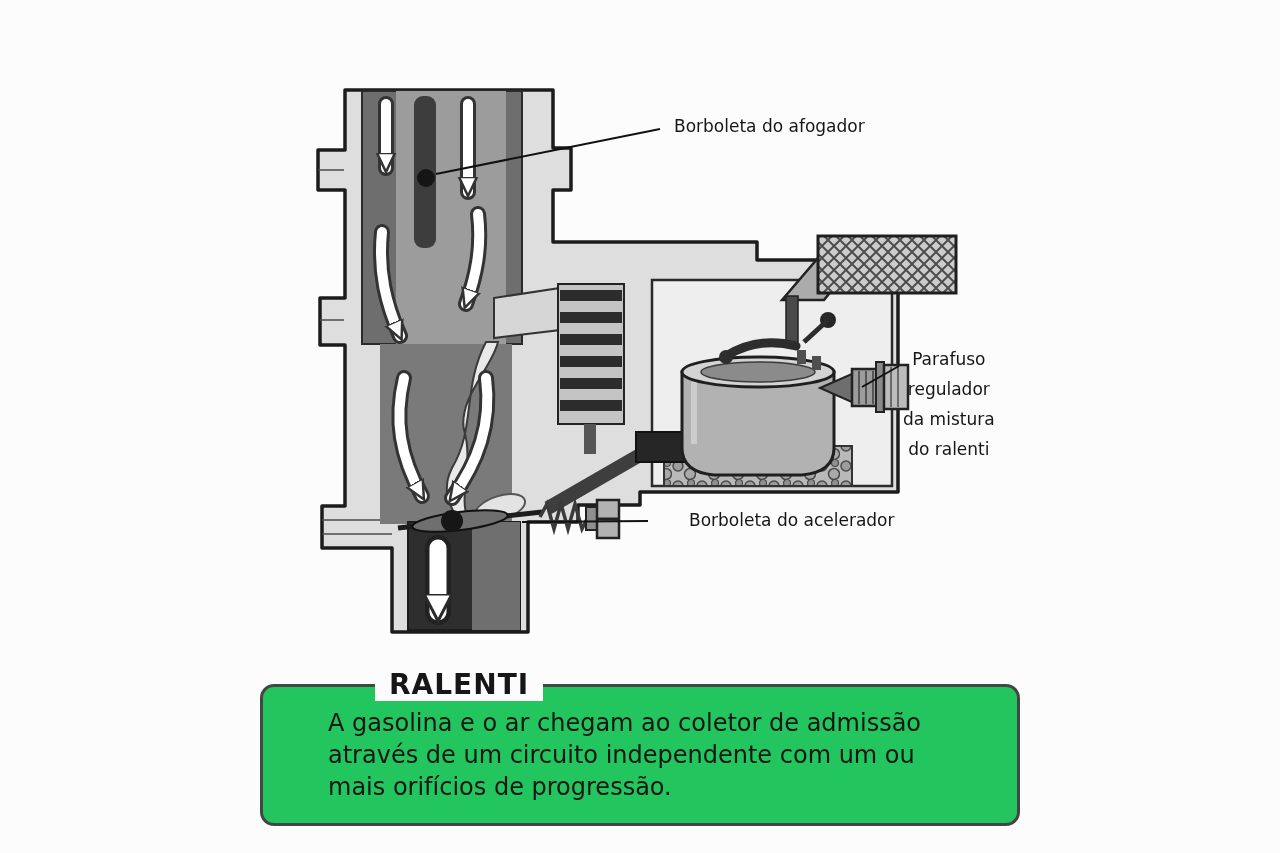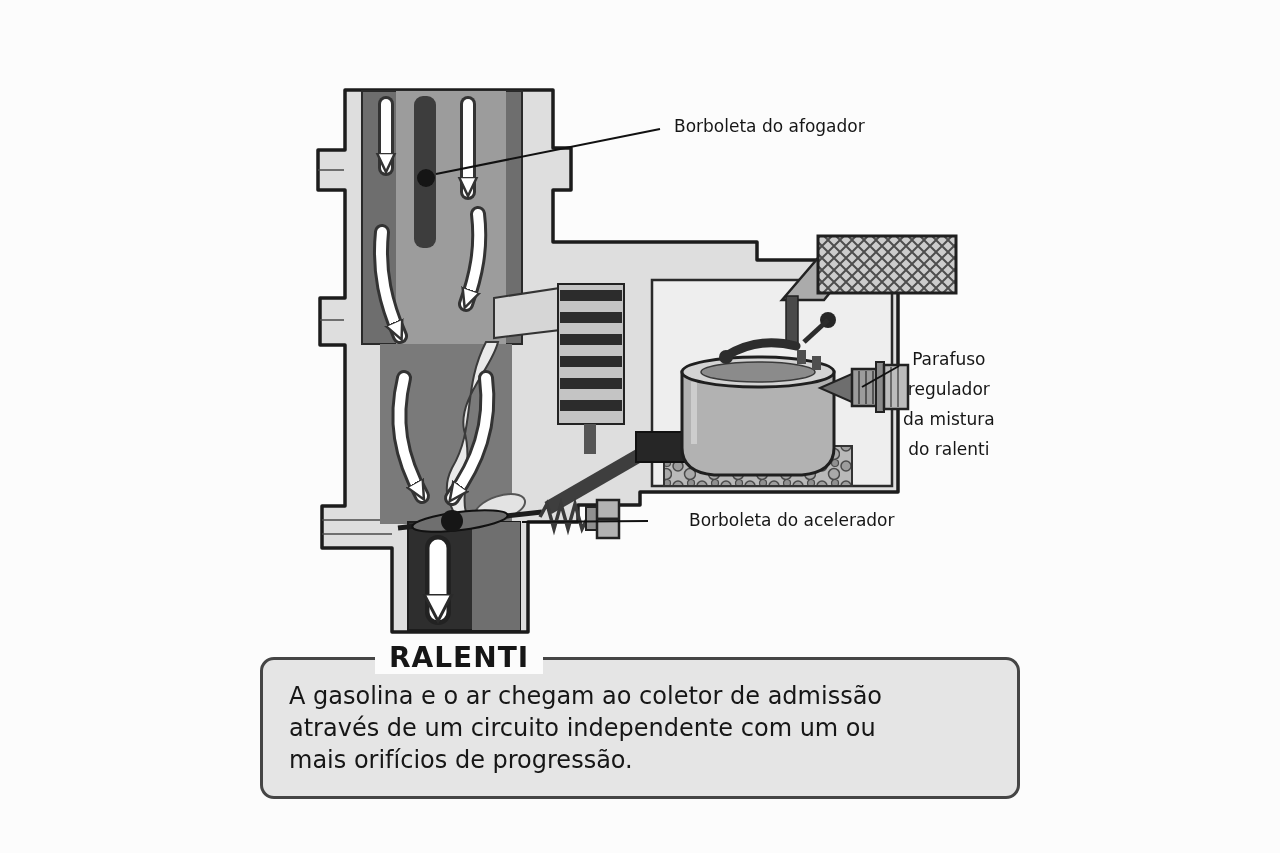--- a/index.html
+++ b/index.html
@@ -12,30 +12,30 @@
   svg.diagram{position:absolute;left:0;top:0;}
   .title{
     position:absolute;left:335px;top:20px;width:550px;text-align:center;
     font-size:28px;font-weight:bold;letter-spacing:1.5px;
   }
   .callout{position:absolute;font-size:17px;line-height:29px;white-space:pre-line;}
   #lbl-choke{left:674px;top:112px;}
   #lbl-screw{left:903px;top:344px;line-height:30px;text-align:center;}
   #lbl-throttle{left:653px;top:506px;margin-left:36px;}
   .info-box{
-    position:absolute;left:260px;top:657px;width:760px;height:142px;
-    border:3px solid #454545;border-radius:14px;background:#e5e5e5;
+    position:absolute;left:260px;top:684px;width:760px;height:142px;
+    border:3px solid #454545;border-radius:14px;background:#22c55e;
     box-sizing:border-box;
   }
   .info-box .legend{
     position:absolute;top:-19px;left:112px;background:#fcfcfc;
     padding:0 14px;font-size:28px;font-weight:bold;letter-spacing:1px;
   }
   .info-box .body{
-    padding:20px 20px 0 26px;font-size:24px;line-height:32px;white-space:pre-line;
+    padding:20px 20px 0 26px;font-size:24px;line-height:32px;white-space:pre-line;margin-left:39px;
   }
 </style>
 </head>
 <body>
 
 <div class="stage">
 
   <svg class="diagram" width="1280" height="853" viewBox="0 0 1280 853">
     <defs>
       <marker id="ah" viewBox="0 -11 28 22" markerWidth="28" markerHeight="22" refX="15" refY="0" orient="auto" markerUnits="userSpaceOnUse">

